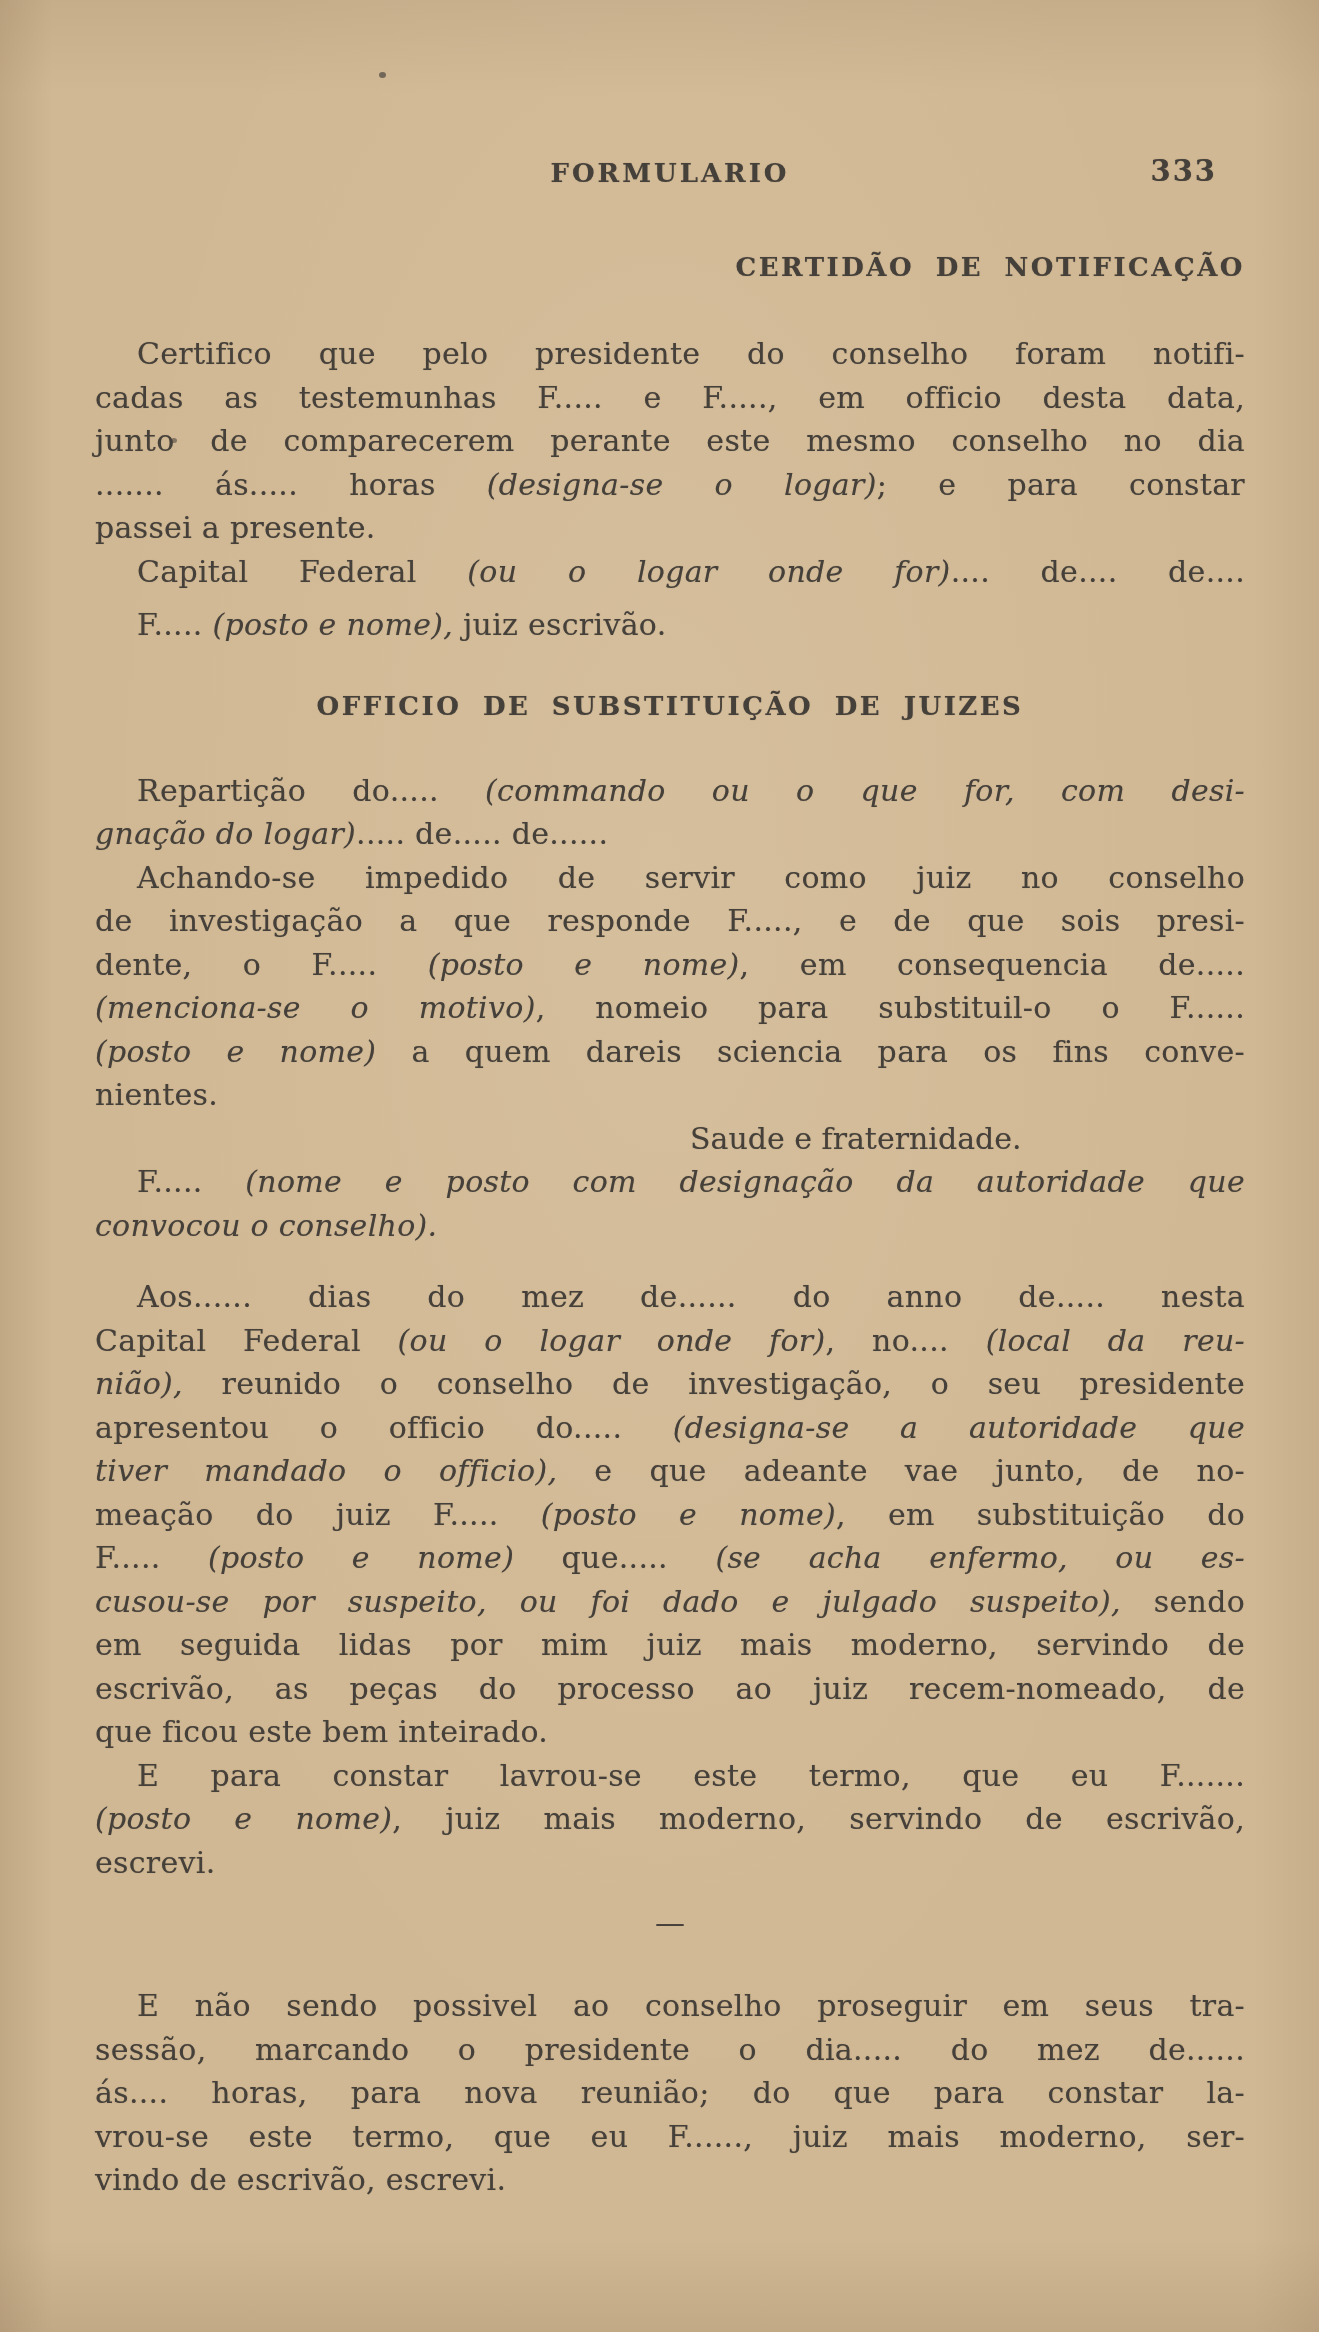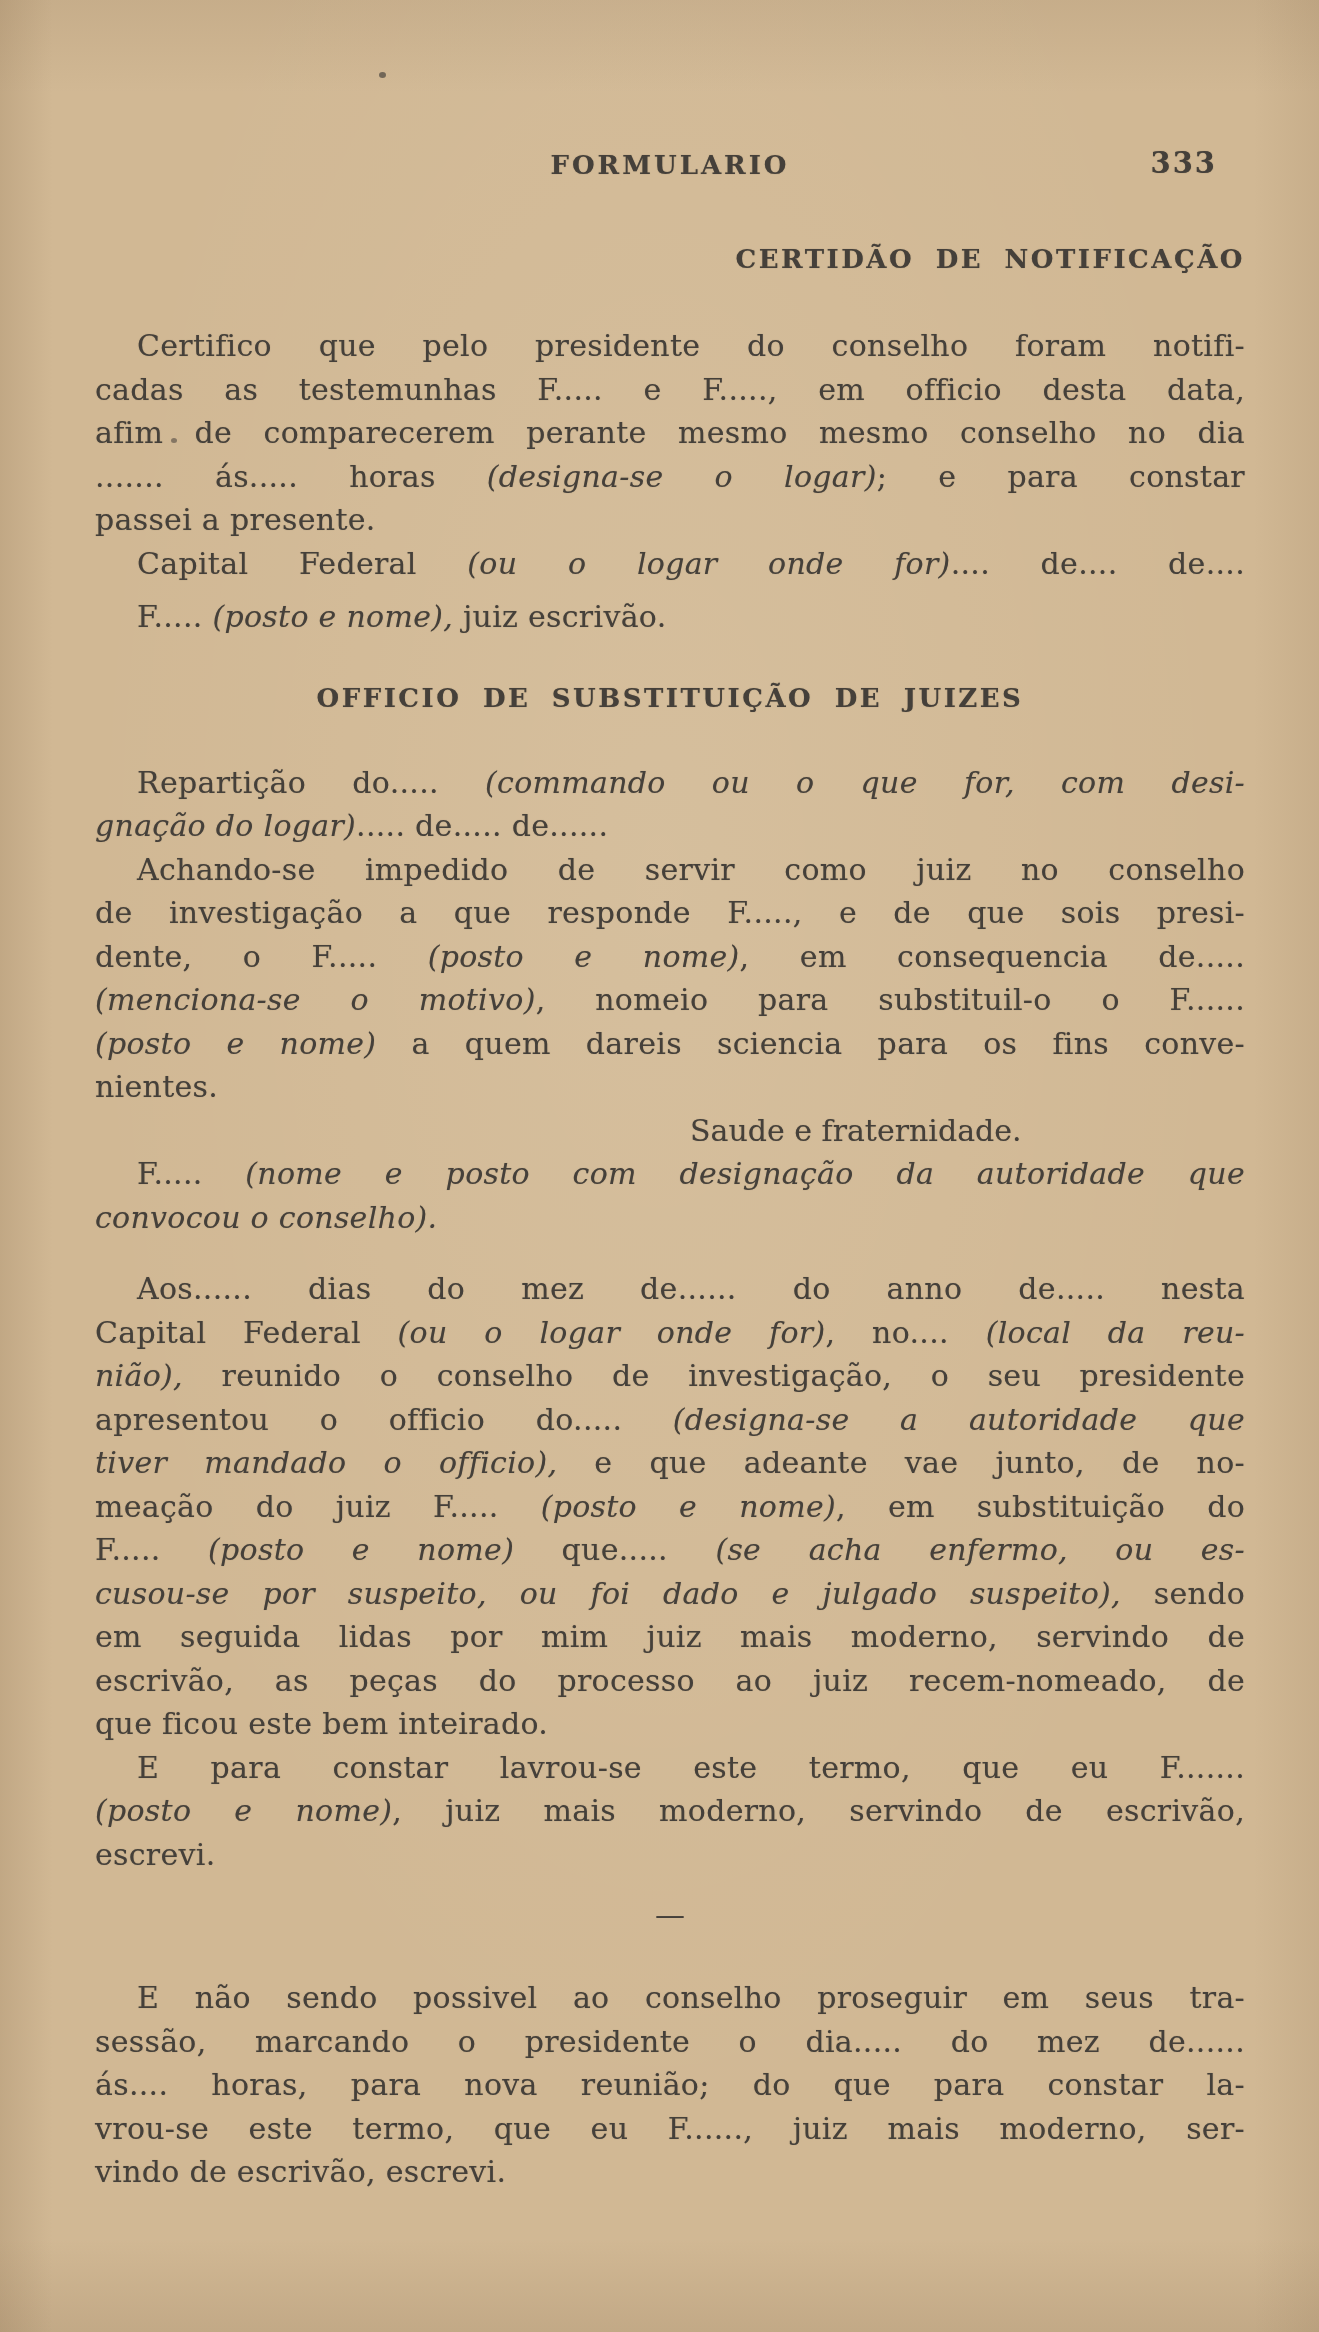--- a/index.html
+++ b/index.html
@@ -13,21 +13,21 @@
     overflow: hidden;
     background:
       radial-gradient(ellipse at 50% 38%, rgba(255,250,235,0.10), rgba(255,250,235,0) 62%),
       linear-gradient(90deg, rgba(110,82,52,0.16), rgba(110,82,52,0) 4%, rgba(110,82,52,0) 95%, rgba(110,82,52,0.10)),
       linear-gradient(180deg, rgba(105,78,50,0.10), rgba(105,78,50,0) 4%, rgba(105,78,50,0) 96%, rgba(105,78,50,0.14)),
       #d1b894;
     color: #45403a;
   }
   .content {
     position: absolute;
-    left: 95px; top: 0;
+    left: 95px; top: 8px;
     width: 1150px;
   }
   
   .header {
     position: relative;
     margin-top: 150px;
     text-align: center;
     font-size: 26px;
     font-weight: bold;
     letter-spacing: 3px;
@@ -98,21 +98,21 @@
     <div class="header">
       <span>FORMULARIO</span>
       <span class="pagenum">333</span>
     </div>
 
     <div class="sec-heading h-cert">CERTIDÃO DE NOTIFICAÇÃO</div>
 
     <div class="block b-certifico">
         <div class="line indent"><span>Certifico que pelo presidente do conselho foram notifi-</span></div>
         <div class="line"><span>cadas as testemunhas F..... e F....., em officio desta data,</span></div>
-        <div class="line"><span>afim de comparecerem perante mesmo mesmo conselho no dia</span></div>
+        <div class="line"><span>junto de comparecerem perante este mesmo conselho no dia</span></div>
         <div class="line"><span>....... ás..... horas </span><i>(designa-se o logar)</i><span>; e para constar</span></div>
         <div class="line last"><span>passei a presente.</span></div>
       </div>
 
     <div class="block b-capital">
         <div class="line indent"><span>Capital Federal </span><i>(ou o logar onde for)</i><span>.... de.... de....</span></div>
       </div>
 
     <div class="block b-assinatura">
         <div class="line last indent"><span>F..... </span><i>(posto e nome),</i><span> juiz escrivão.</span></div>

